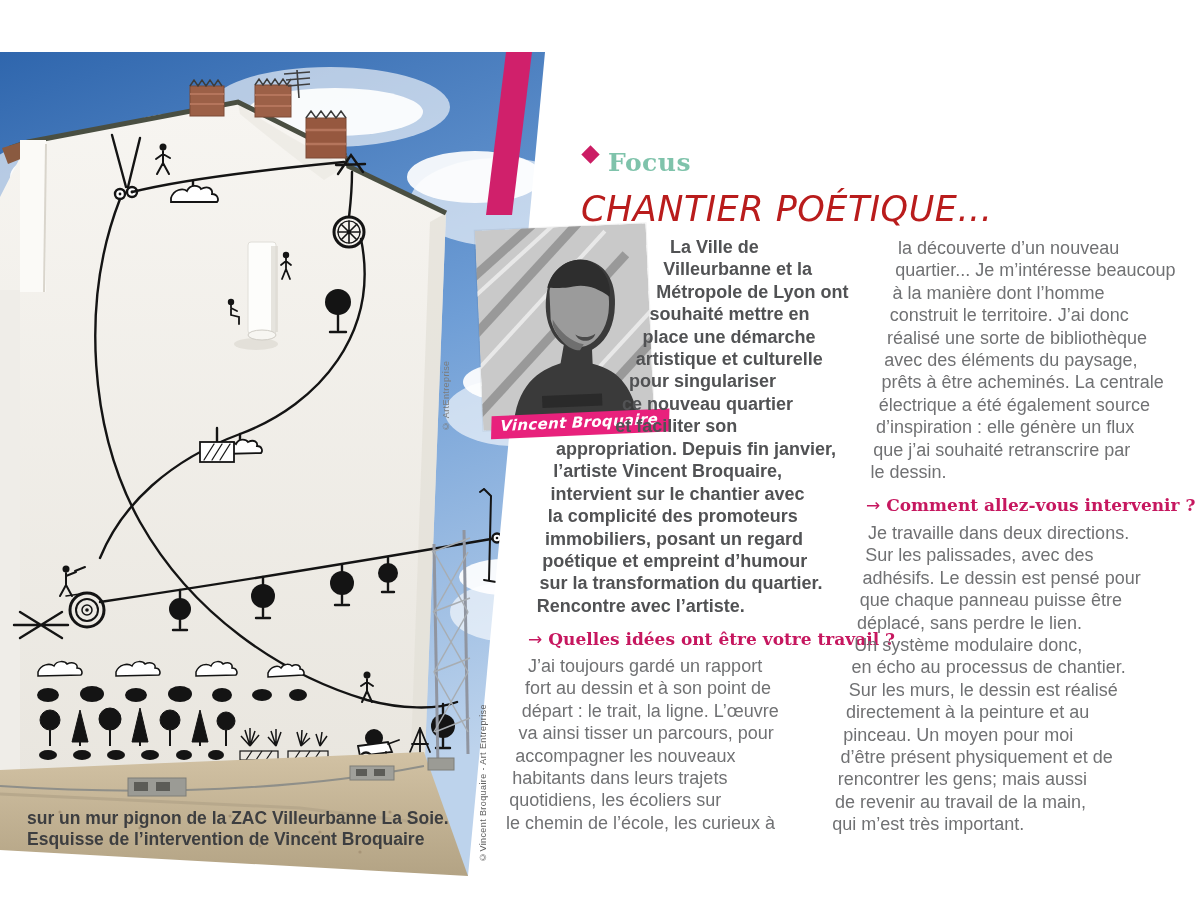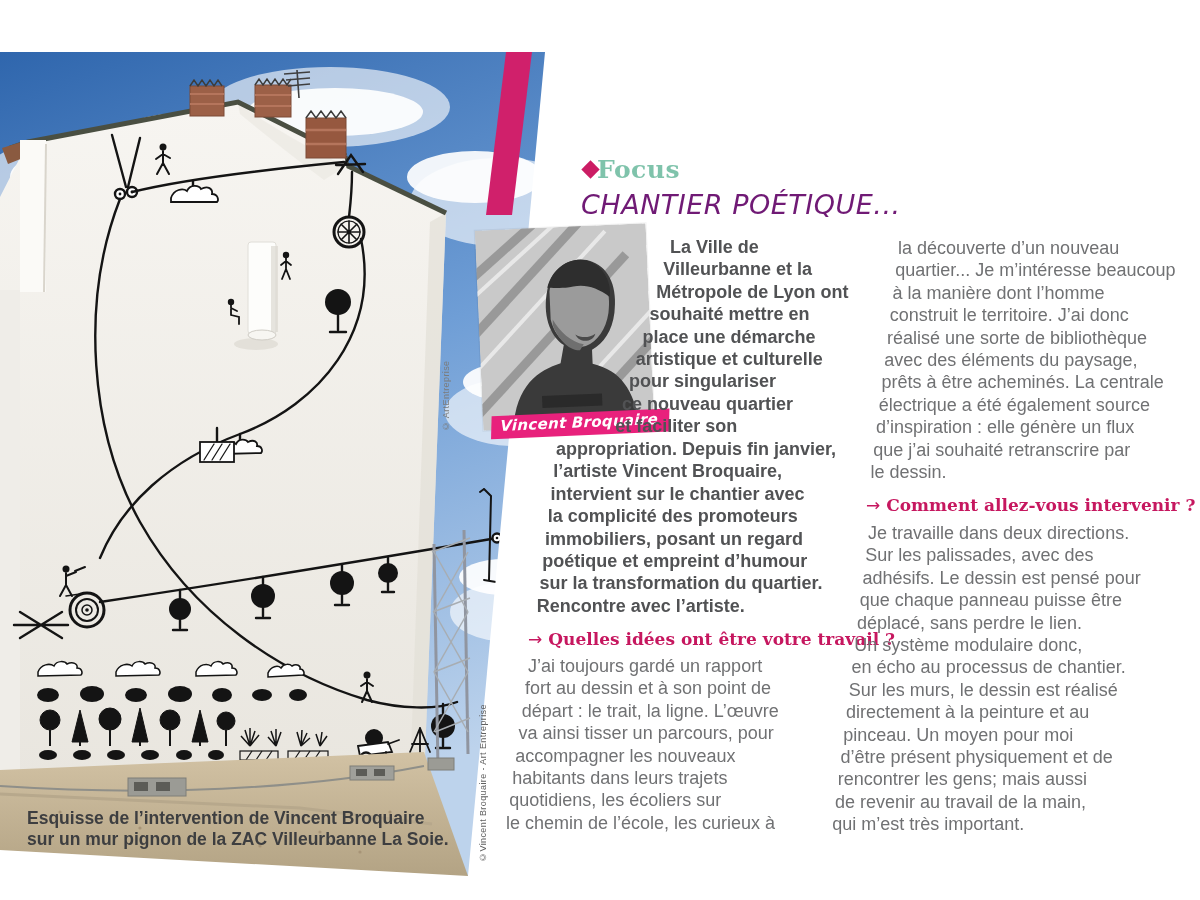--- a/index.html
+++ b/index.html
@@ -29,30 +29,30 @@
     transform:skewX(-4deg);letter-spacing:.3px;
   }
   .vcredit{
     position:absolute;color:#7b7b7b;font-size:9px;letter-spacing:.4px;
     writing-mode:vertical-rl;transform:rotate(180deg);white-space:nowrap;
     font-family:"Liberation Sans", sans-serif;
   }
   .vcredit.c1{left:441px;top:336px;height:95px;}
   .vcredit.c2{left:478px;top:692px;height:170px;color:#5f5f5f;}
   
-  .focus-row{position:absolute;left:584px;top:155px;display:flex;align-items:center;}
+  .focus-row{position:absolute;left:584px;top:148px;display:flex;gap:11px;}
   .diamond{width:13px;height:13px;background:#cb1d64;transform:rotate(45deg);}
   .focus-label{
     font-family:"DejaVu Serif", serif;font-weight:700;font-size:25px;
     color:#7fc3ab;letter-spacing:.5px;
   }
   .page-title{
     position:absolute;left:581px;top:189px;
     font-family:"DejaVu Sans", sans-serif;font-style:italic;font-weight:400;
-    font-size:27px;color:#701a75;letter-spacing:.5px;white-space:nowrap;
+    font-size:35px;color:#b91c1c;letter-spacing:.5px;white-space:nowrap;
   }
   
   .tblock{position:absolute;white-space:nowrap;}
   .slant{transform:skewX(var(--sk,-7deg));transform-origin:0 0;}
   .slant .tline{transform:skewX(calc(var(--sk,-7deg) * -1));transform-origin:0 0;}
   .tline{display:block;line-height:22.4px;}
   .intro{font-weight:700;font-size:18px;color:#515254;}
   .answer{font-weight:400;font-size:18px;color:#707173;}
   .question{
     font-family:"DejaVu Serif", serif;font-weight:700;font-size:17px;
@@ -351,22 +351,22 @@
           <line x1="468" y1="620" x2="434" y2="680"></line>
       </g>
       <rect x="428" y="706" width="26" height="12" fill="#9b9b95" stroke="#7e7e78"></rect>
     </g>
 
     <path d="M545,0 L468,824 L545,824 Z" fill="#ffffff"></path>
     <path d="M0,798 L468,824 L545,824 L545,824 L0,824 Z" fill="#ffffff"></path>
   </svg>
 
   <div class="caption" style="position:absolute;left:27px;top:756px;">
+      <div class="tline">sur un mur pignon de la ZAC Villeurbanne La Soie.</div>
       <div class="tline">Esquisse de l’intervention de Vincent Broquaire</div>
-      <div class="tline">sur un mur pignon de la ZAC Villeurbanne La Soie.</div>
     </div>
 </div>
 
 <div class="pink-bar"></div>
 
 <div class="vcredit c1">© ArtEntreprise</div>
 <div class="vcredit c2">©Vincent Broquaire - Art Entreprise</div>
 
 <div class="portrait">
   <svg width="171" height="200" viewBox="0 0 171 200">

